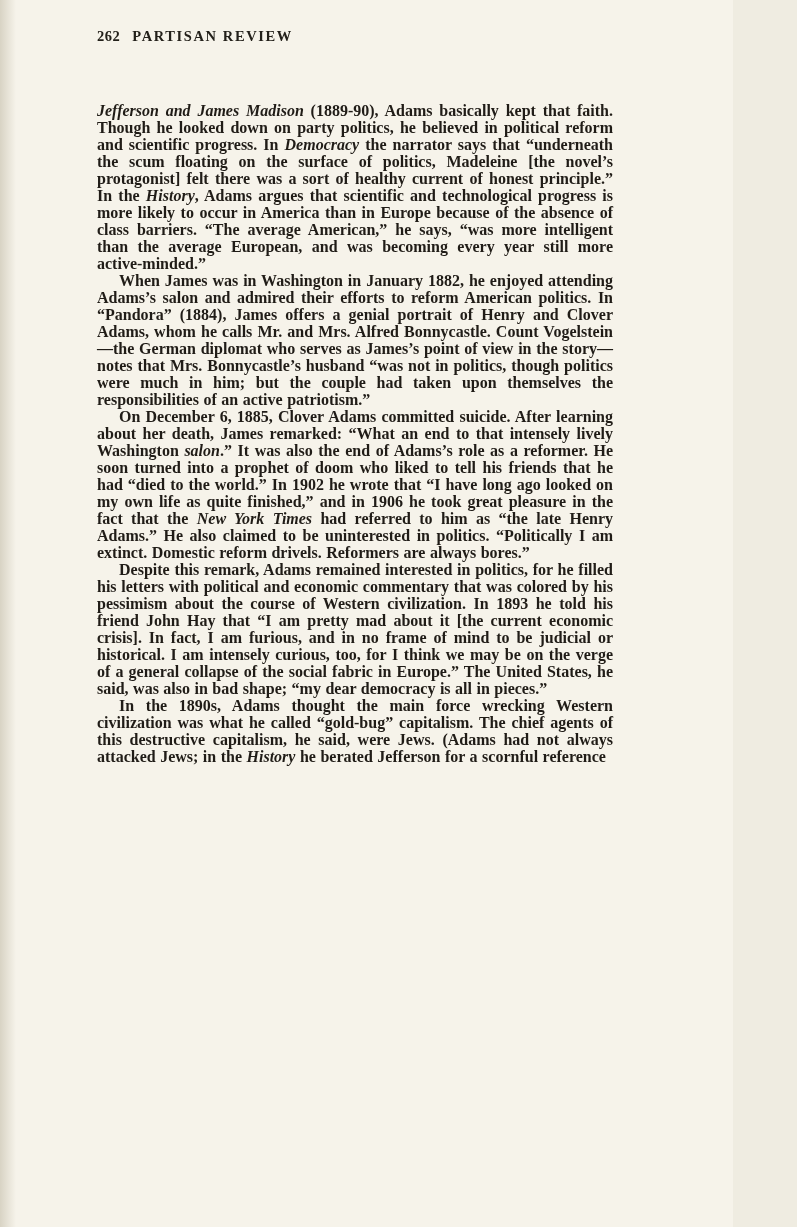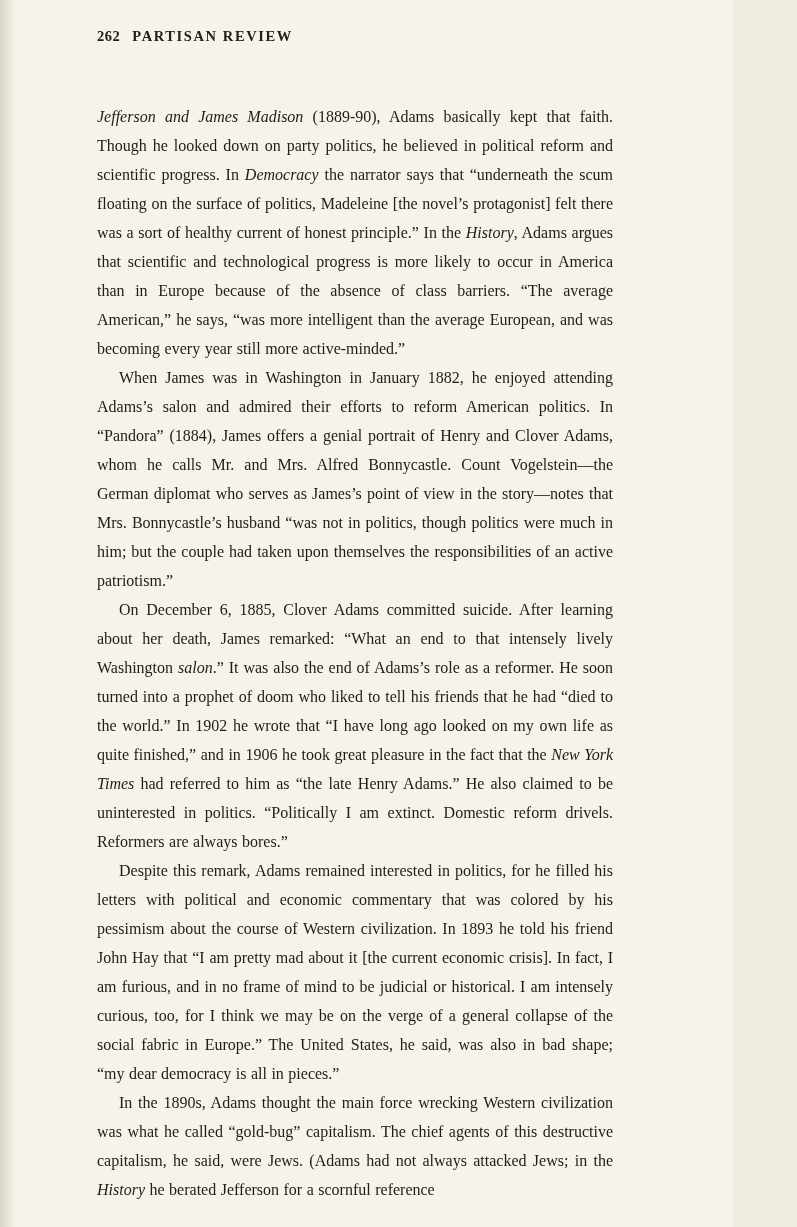--- a/index.html
+++ b/index.html
@@ -34,22 +34,23 @@
   .running-head .journal-title {
     letter-spacing: 1.6px;
   }
   .text-block {
     margin-top: 57px;
   }
   .text-block p {
     margin: 0;
     text-align: justify;
     font-size: 16px;
-    line-height: 29px;
+    line-height: 17px;
     word-spacing: 0.5px;
+    font-weight: bold;
   }
   .text-block p.indent {
     text-indent: 22px;
   }
   .text-block em {
     font-style: italic;
   }
 </style>
 </head>
 <body>

